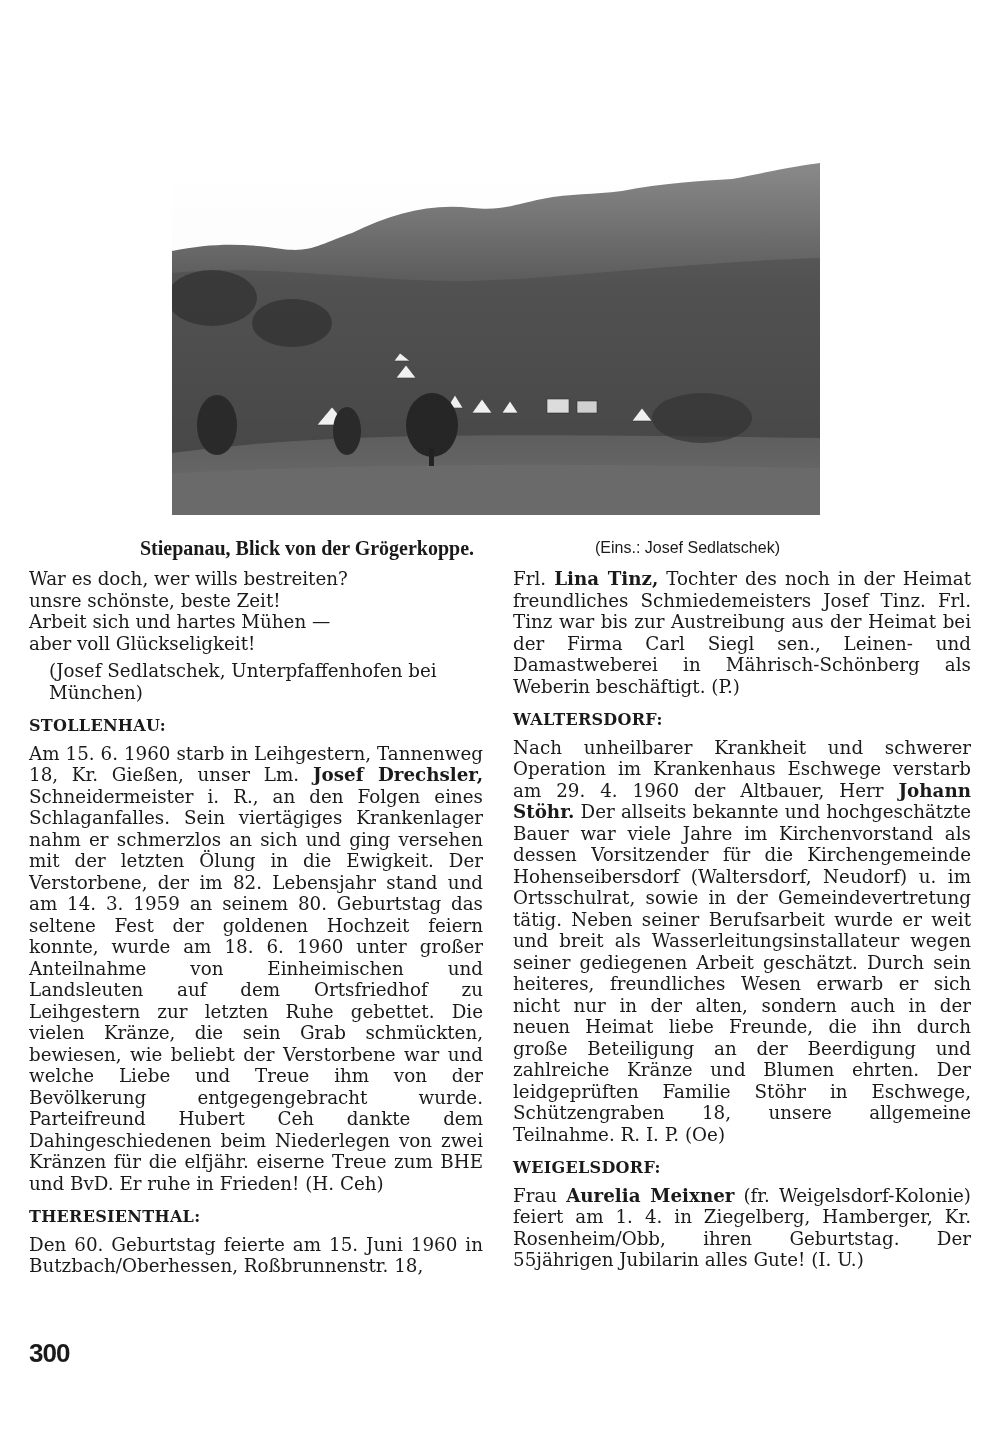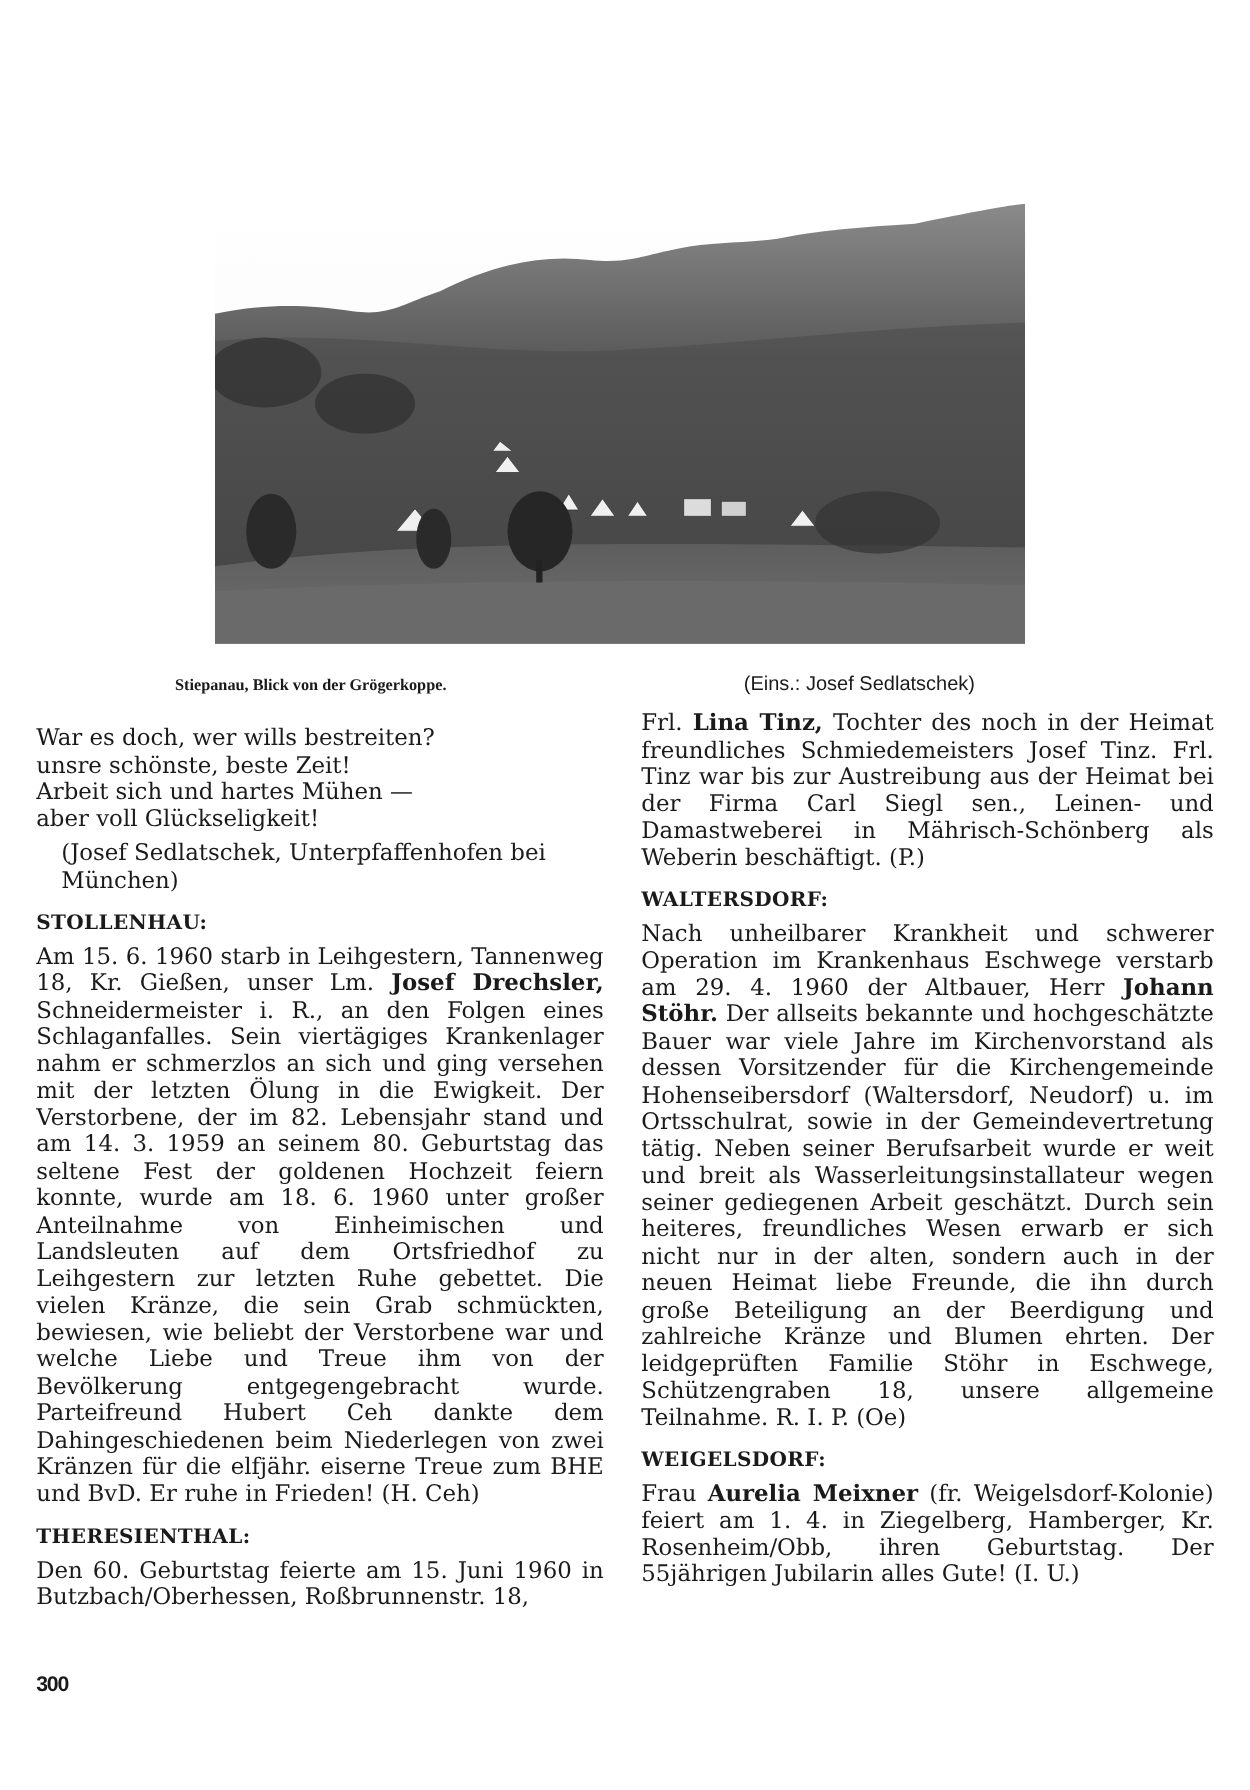--- a/index.html
+++ b/index.html
@@ -1,32 +1,32 @@
 <!DOCTYPE html>
 <html><head>
 <meta charset="utf-8">
 <style>
   html, body { margin:0; padding:0; background:#ffffff; }
   body { width:1000px; height:1432px; position:relative; overflow:hidden;
          font-family:"DejaVu Serif", "Liberation Serif", serif; color:#1a1a1a; }
   .photo { position:absolute; left:172px; top:163px; width:648px; height:352px; overflow:hidden; }
   .photo svg { display:block; }
   .caption { position:absolute; top:536px; left:140px; width:730px; font-size:19px; line-height:24px; }
-  .caption .title { font-weight:bold; font-family:"Liberation Serif", serif; font-size:13px; position:absolute; left:0; }
+  .caption .title { font-weight:bold; font-family:"Liberation Serif", serif; font-size:20px; position:absolute; left:0; }
   .caption .credit { position:absolute; left:455px; font-family:Liberation Sans, sans-serif; font-size:16px; }
   .col { position:absolute; top:568px; font-size:18.3px; line-height:21.5px; text-align:justify; }
-  .col-left { left:29px; width:454px;margin-top:12px; }
+  .col-left { left:29px; width:454px; }
   .col-right { left:513px; width:458px; }
   .col p { margin:0; }
   .verse p { text-align:left; margin:0; }
   .attrib { padding-left:20px; text-align:left; margin-top:6px !important; }
   .heading { font-weight:bold; font-size:16px; letter-spacing:0.3px; margin:12px 0 6px 0 !important; text-align:left; }
   .col b { font-weight:bold; }
   .page-number { position:absolute; left:29px; top:1338px; font-family:"Liberation Sans", sans-serif;
-                 font-weight:bold; font-size:17px; letter-spacing:-1px; }
+                 font-weight:bold; font-size:26px; letter-spacing:-1px; }
 </style>
 </head>
 <body>
 
 <div class="photo" title="Black-and-white landscape photo of a village in a valley with hills behind">
   <svg width="648" height="352" viewBox="0 0 648 352">
     <defs>
       <linearGradient id="sky" x1="0" y1="0" x2="0" y2="1">
         <stop offset="0" stop-color="#ffffff"></stop>
         <stop offset="1" stop-color="#f4f4f4"></stop>

